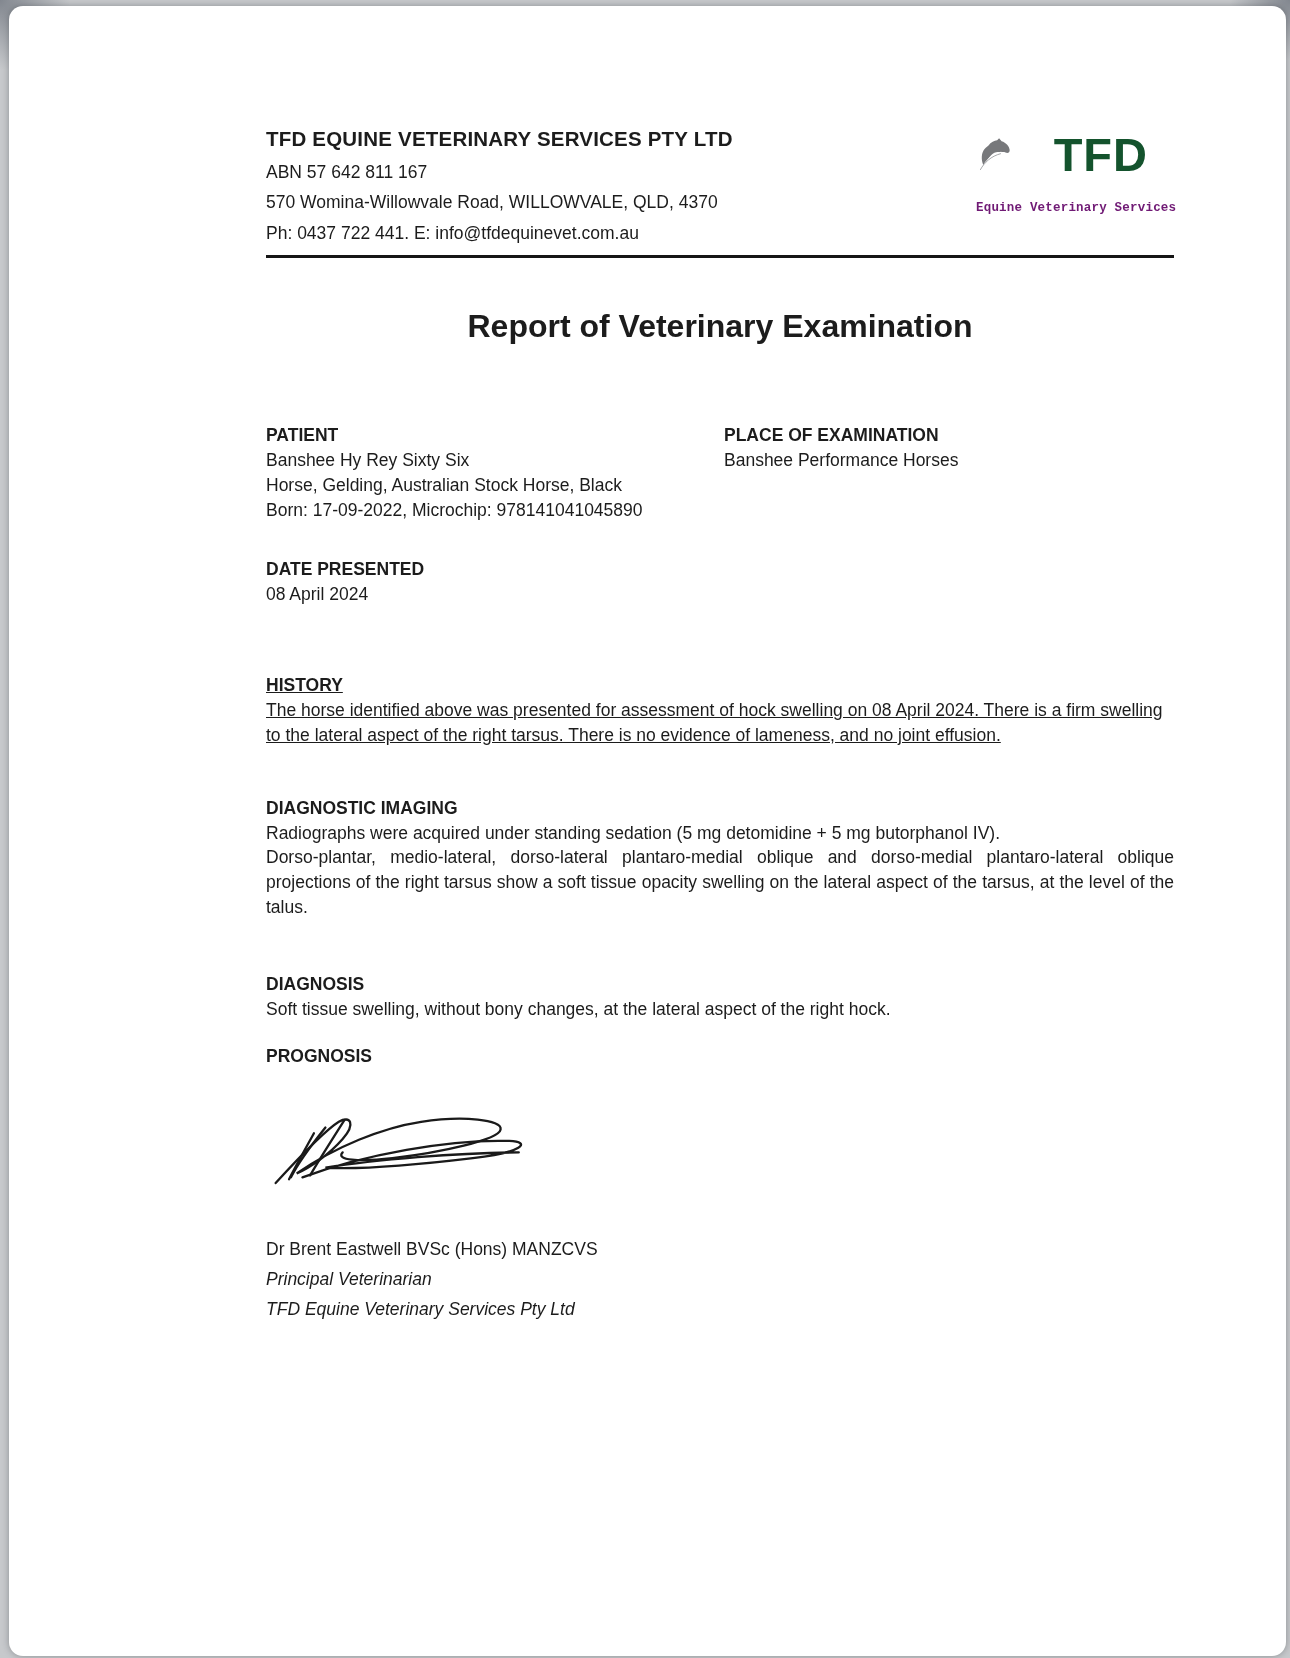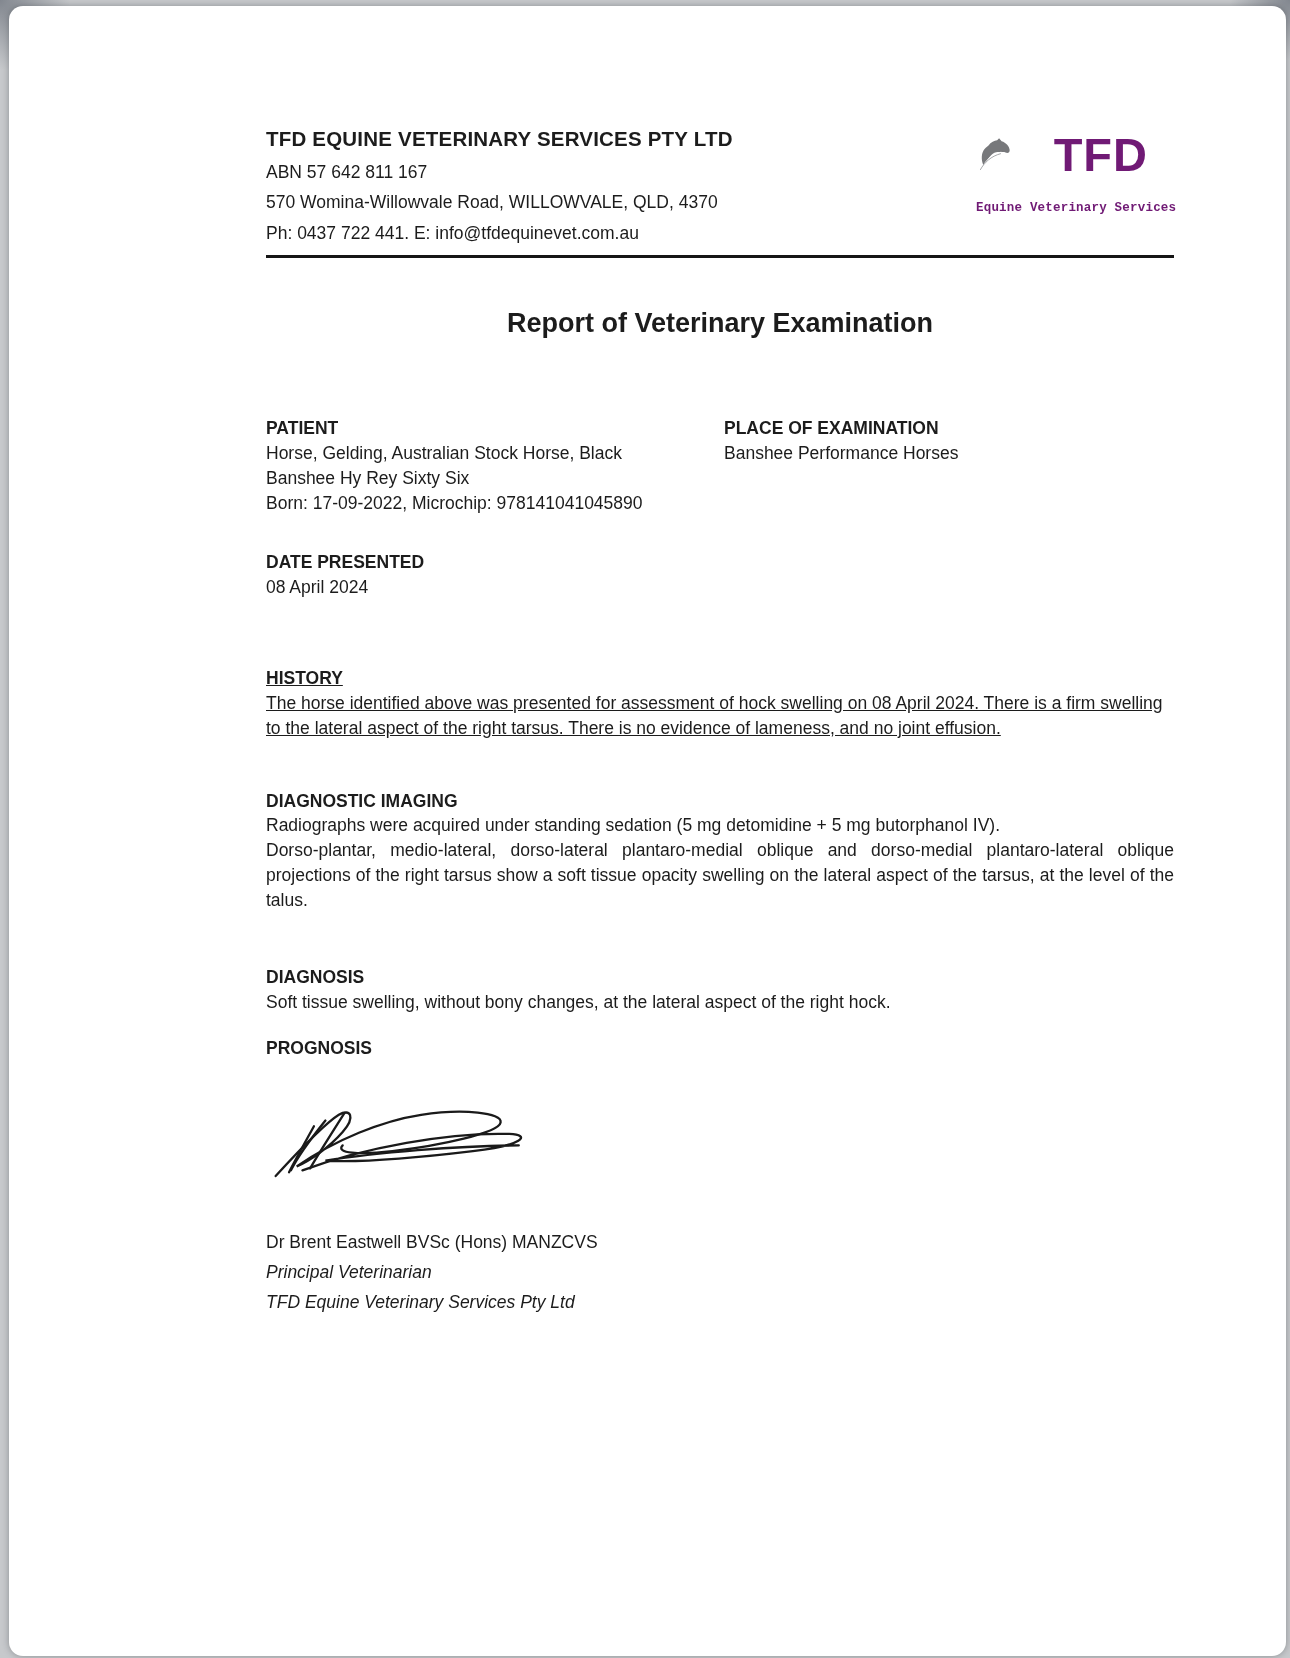--- a/index.html
+++ b/index.html
@@ -33,30 +33,30 @@
   .company-name { font-size: 20.5px; font-weight: 700; letter-spacing: 0.2px; margin-bottom: 7px; }
   .letterhead-line { margin-bottom: 5.5px; }
   .header-rule { border: none; border-top: 3px solid #151515; margin: 9px 0 0 0; }
   .logo {
     position: absolute; top: 4px; right: 26px;
     width: 172px; text-align: center;
   }
   .logo-row { display: flex; align-items: center; justify-content: center; }
   .logo-horse { width: 58px; height: 52px; margin-right: 2px; }
   .logo-wordmark {
-    font-size: 47px; font-weight: 700; color: #701a75;
+    font-size: 47px; font-weight: 700; color: #14532d;
     letter-spacing: 1px; line-height: 1; margin-left: 40px;
   }
   .logo-tagline {
     font-size: 12.5px; font-weight: 700; color: #701a75;
     margin-top: 20px; letter-spacing: 0.2px; white-space: nowrap; font-family: Liberation Mono, monospace;
   }
   
   .doc-title {
-    text-align: center; font-size: 27px; font-weight: 700;
+    text-align: center; font-size: 32px; font-weight: 700;
     margin-top: 46px;
   }
   
   .two-col { display: flex; margin-top: 74px; }
   .col-left { width: 458px; }
   .col-right { flex: 1; }
   .section-heading { font-weight: 700; }
   .section { }
   .mt-date { margin-top: 35px; }
   .mt-history { margin-top: 66px; text-decoration: underline; }
@@ -96,22 +96,22 @@
       </div>
 
       <hr class="header-rule">
     </div>
 
     <div class="doc-title">Report of Veterinary Examination</div>
 
     <div class="two-col">
       <div class="col-left section">
         <div class="section-heading">PATIENT</div>
+        <div>Banshee Hy Rey Sixty Six</div>
         <div>Horse, Gelding, Australian Stock Horse, Black</div>
-        <div>Banshee Hy Rey Sixty Six</div>
         <div>Born: 17-09-2022, Microchip: 978141041045890</div>
       </div>
       <div class="col-right section">
         <div class="section-heading">PLACE OF EXAMINATION</div>
         <div>Banshee Performance Horses</div>
       </div>
     </div>
 
     <div class="section mt-date">
       <div class="section-heading">DATE PRESENTED</div>

